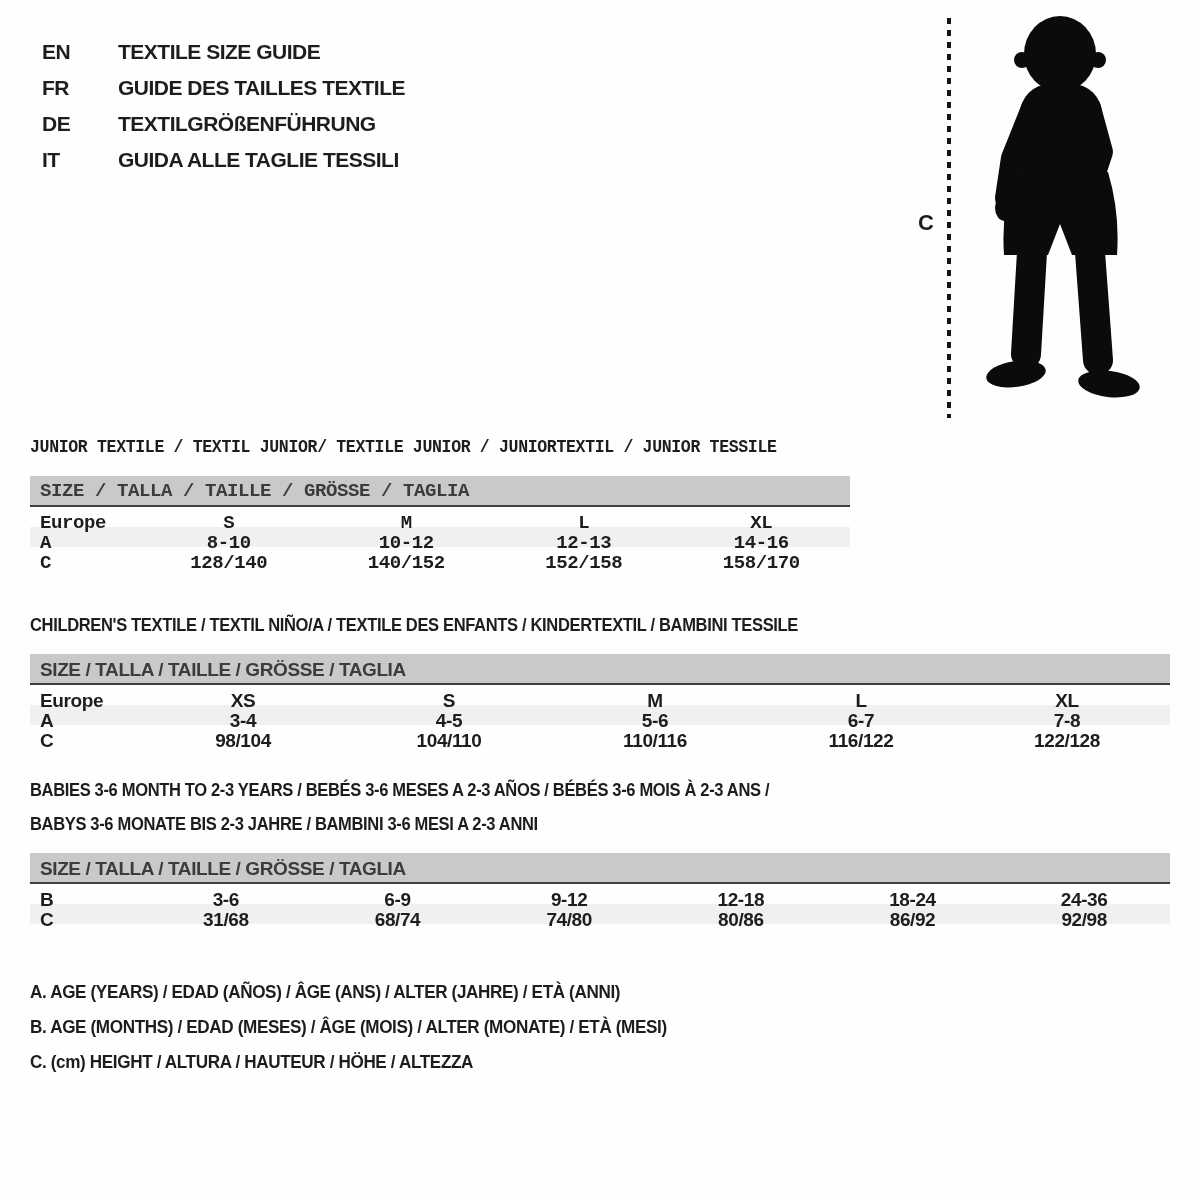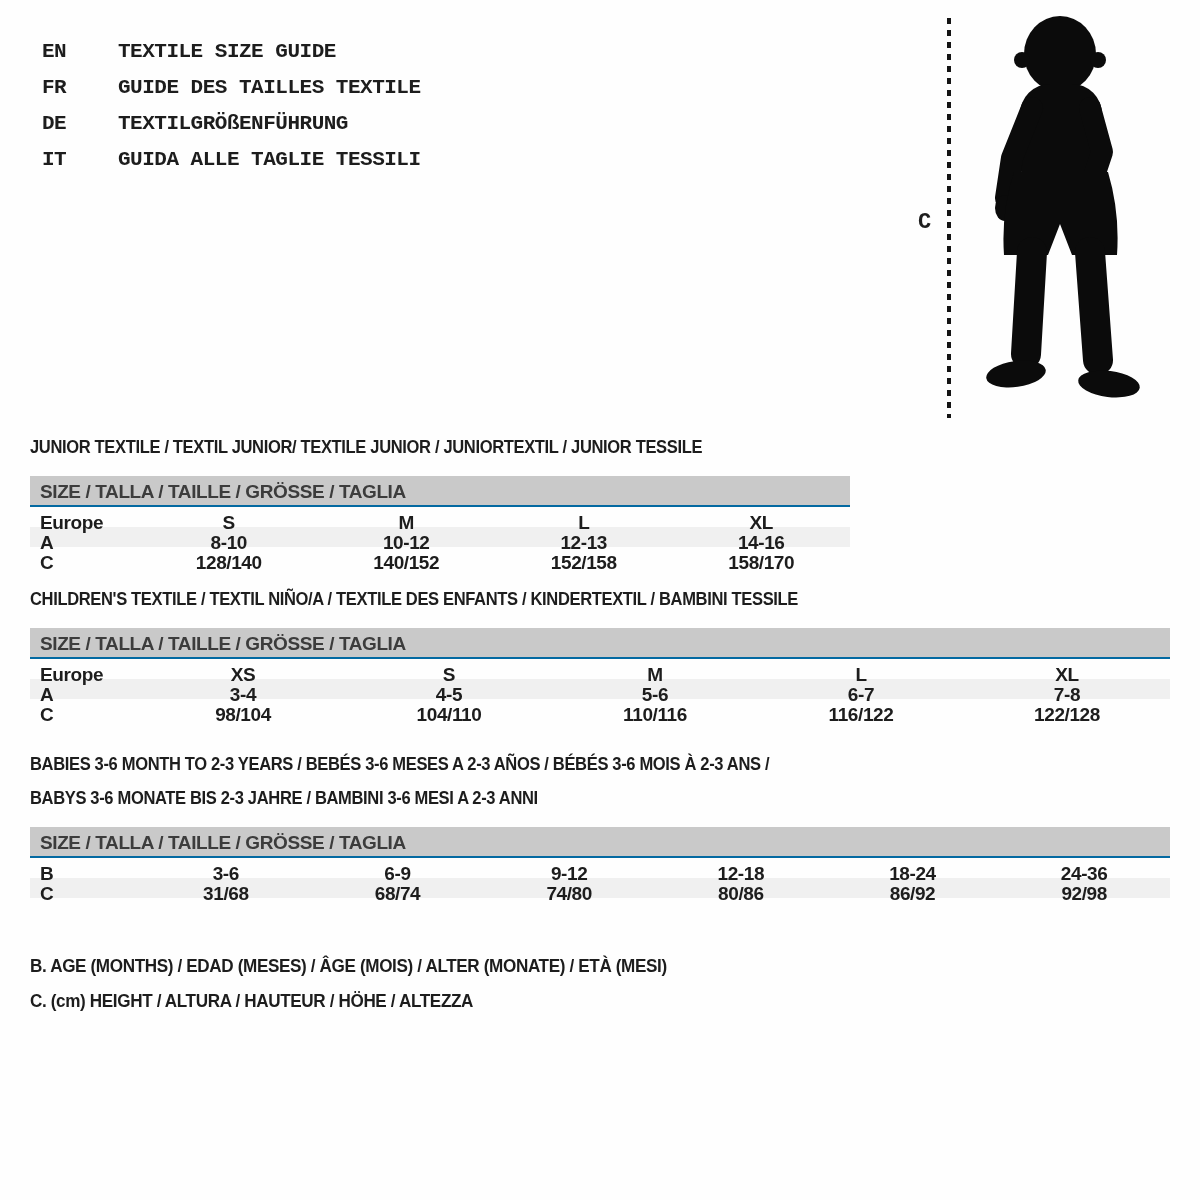--- a/index.html
+++ b/index.html
@@ -13,44 +13,44 @@
   html,body{width:1200px;height:1200px;background:#fefefe;overflow:hidden;}
   body{
     font-family:"Liberation Sans","DejaVu Sans",sans-serif;
     font-weight:bold;
     color:var(--text);
     letter-spacing:-0.4px;
   }
   .page{position:relative;width:1200px;height:1200px;padding:0 30px;}
 
   
-  .header{position:relative;height:430px;font-family:Liberation Mono, monospace;}
+  .header{position:relative;height:430px;}
   .langs{padding-top:34px;margin-left:12px;}
   .lang-row{display:grid;grid-template-columns:76px 1fr;line-height:36px;font-size:21px;letter-spacing:-0.5px;}
 
   .c-label{position:absolute;left:888px;top:210px;font-size:22px;}
   .dash-line{
     position:absolute;left:917px;top:18px;width:4px;height:400px;
     background:repeating-linear-gradient(180deg,#141414 0 6px,transparent 6px 12px);
   }
   .figure-svg{position:absolute;left:940px;top:12px;color:var(--sil);}
 
   
   .section-title{font-size:19px;line-height:34px;white-space:nowrap;}
   .section-title .cond{display:inline-block;transform:scaleX(0.87);transform-origin:0 50%;}
   .size-table{margin-top:12px;}
   .section-0 .size-table{width:820px;}
   .section-1 .size-table,.section-2 .size-table{width:1140px;}
-  .section-0{margin-bottom:15px;}
+  .section-0{margin-bottom:41px;font-family:Liberation Mono, monospace;}
   .section-1{margin-bottom:28px;}
   .section-2{margin-bottom:0;}
 
   .size-bar{
     height:31px;line-height:31px;background:var(--bar-bg);color:var(--bar-text);
-    border-bottom:2px solid #0369a1;padding-left:10px;font-size:19px;white-space:nowrap;
+    border-bottom:2px solid #404040;padding-left:10px;font-size:19px;white-space:nowrap;
   }
   .trow{
     display:grid;height:20px;line-height:32px;font-size:19px;
     grid-template-columns:110px repeat(var(--cols),1fr);
   }
   .rows .trow:nth-child(even){background:var(--row-shaded);}
   .rlabel{text-align:left;padding-left:10px;}
   .cell{text-align:center;}
 
   
@@ -197,17 +197,18 @@
               <span class="cell">80/86</span>
               <span class="cell">86/92</span>
               <span class="cell">92/98</span>
             </div>
           </div>
         </div>
       </div>
     </div>
 
   <div class="legend" id="legend">
+      <div class="legend-line"><span class="cond">A. AGE (YEARS) / EDAD (AÑOS) / ÂGE (ANS) / ALTER (JAHRE) / ETÀ (ANNI)</span></div>
       <div class="legend-line"><span class="cond">B. AGE (MONTHS) / EDAD (MESES) / ÂGE (MOIS) / ALTER (MONATE) / ETÀ (MESI)</span></div>
       <div class="legend-line"><span class="cond">C. (cm) HEIGHT / ALTURA / HAUTEUR / HÖHE / ALTEZZA</span></div>
     </div>
 
 </div>
 
 </body></html>

